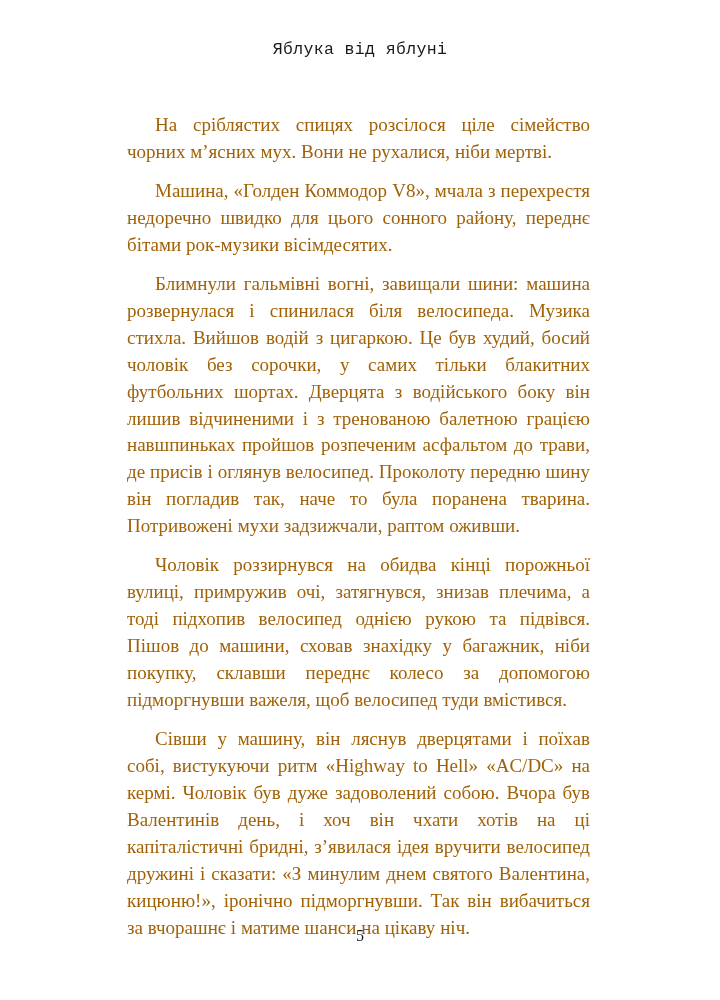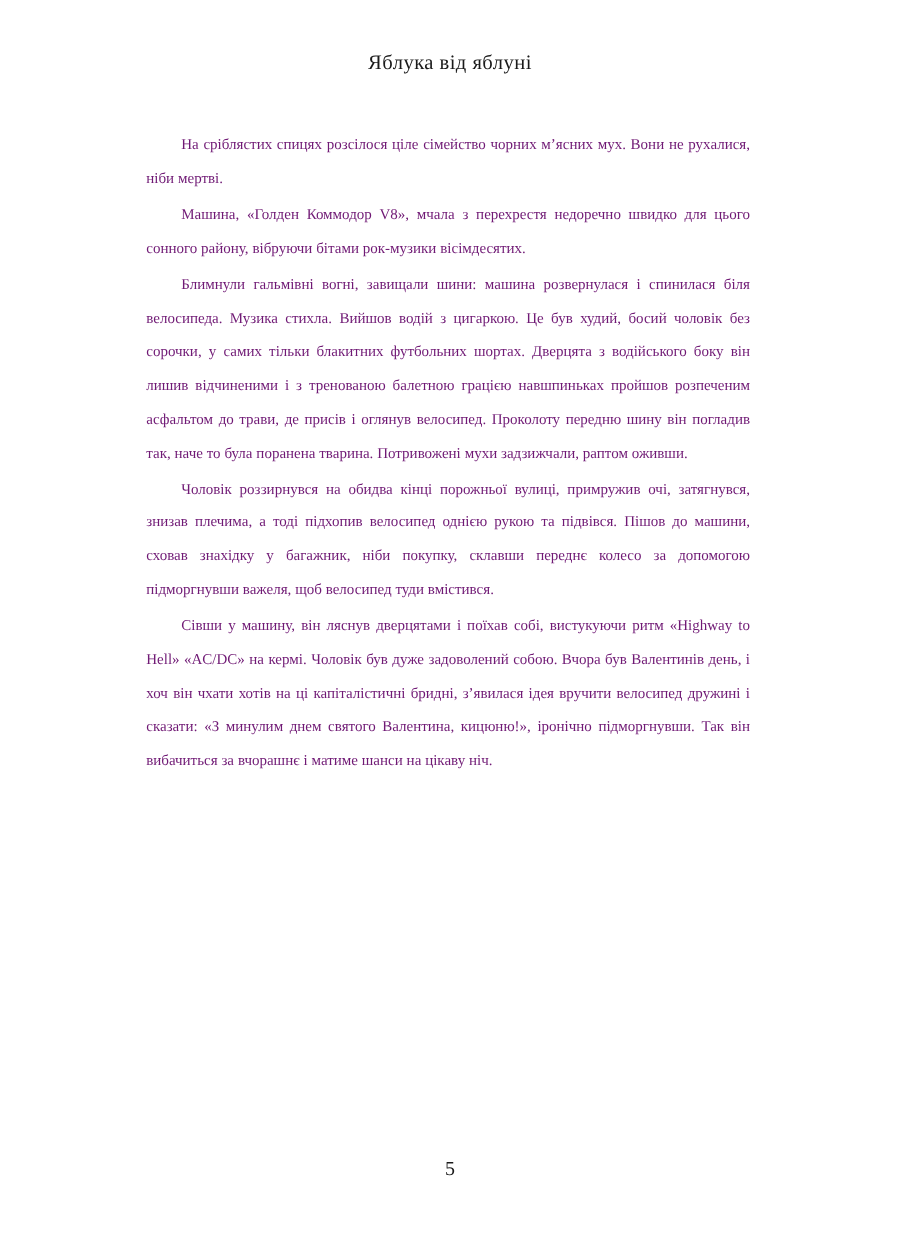--- a/index.html
+++ b/index.html
@@ -24,44 +24,44 @@
     background: #ffffff;
   }
 
   
   .running-head {
     position: absolute;
     top: 40px;
     left: 0;
     width: 720px;
     text-align: center;
-    font-family: Liberation Serif, serif;
+    font-family: Liberation Mono, monospace;
     font-size: 16.5px;
     letter-spacing: 0.35px;
     color: #1a1a1a;
     line-height: 1.2;
     white-space: nowrap;
   }
 
   
   .text-block {
     position: absolute;
     top: 100px;
     left: 115px;
     width: 487px;
   }
 
   .para {
-    margin: 2px;
+    margin: 12px;
     text-indent: 28px;
     text-align: justify;
     text-justify: inter-word;
-    font-size: 12px;
+    font-size: 19px;
     line-height: 26.95px;
-    color: #701a75;
+    color: #a16207;
     hyphens: manual;
     word-spacing: 0.1px;
   }
 
   
   .folio {
     position: absolute;
     top: 928px;
     left: 0;
     width: 720px;
@@ -73,21 +73,21 @@
 </style>
 </head>
 <body>
 
 <div class="page">
 
   <div class="running-head">Яблука від яблуні</div>
 
   <div class="text-block">
     <p class="para">На сріблястих спицях розсілося ціле сімейство чорних м’ясних мух. Вони не рухалися, ніби мертві.</p>
-    <p class="para">Машина, «Голден Коммодор V8», мчала з перехрестя недоречно швидко для цього сонного району, вібруючи бітами рок-музики вісімдесятих.</p>
+    <p class="para">Машина, «Голден Коммодор V8», мчала з перехрестя недоречно швидко для цього сонного району, переднє бітами рок-музики вісімдесятих.</p>
     <p class="para">Блимнули гальмівні вогні, завищали шини: машина розвернулася і спинилася біля велосипеда. Музика стихла. Вийшов водій з цигаркою. Це був худий, босий чоловік без сорочки, у самих тільки блакитних футбольних шортах. Дверцята з водійського боку він лишив відчиненими і з тренованою балетною грацією навшпиньках пройшов розпеченим асфальтом до трави, де присів і оглянув велосипед. Проколоту передню шину він погладив так, наче то була поранена тварина. Потривожені мухи задзижчали, раптом оживши.</p>
     <p class="para">Чоловік роззирнувся на обидва кінці порожньої вулиці, примружив очі, затягнувся, знизав плечима, а тоді підхопив велосипед однією рукою та підвівся. Пішов до машини, сховав знахідку у багажник, ніби покупку, склавши переднє колесо за допомогою підморгнувши важеля, щоб велосипед туди вмістився.</p>
     <p class="para">Сівши у машину, він ляснув дверцятами і поїхав собі, вистукуючи ритм «Highway to Hell» «AC/DC» на кермі. Чоловік був дуже задоволений собою. Вчора був Валентинів день, і хоч він чхати хотів на ці капіталістичні бридні, з’явилася ідея вручити велосипед дружині і сказати: «З минулим днем святого Валентина, кицюню!», іронічно підморгнувши. Так він вибачиться за вчорашнє і матиме шанси на цікаву ніч.</p>
   </div>
 
   <div class="folio">5</div>
 
 </div>
 
 </body></html>

